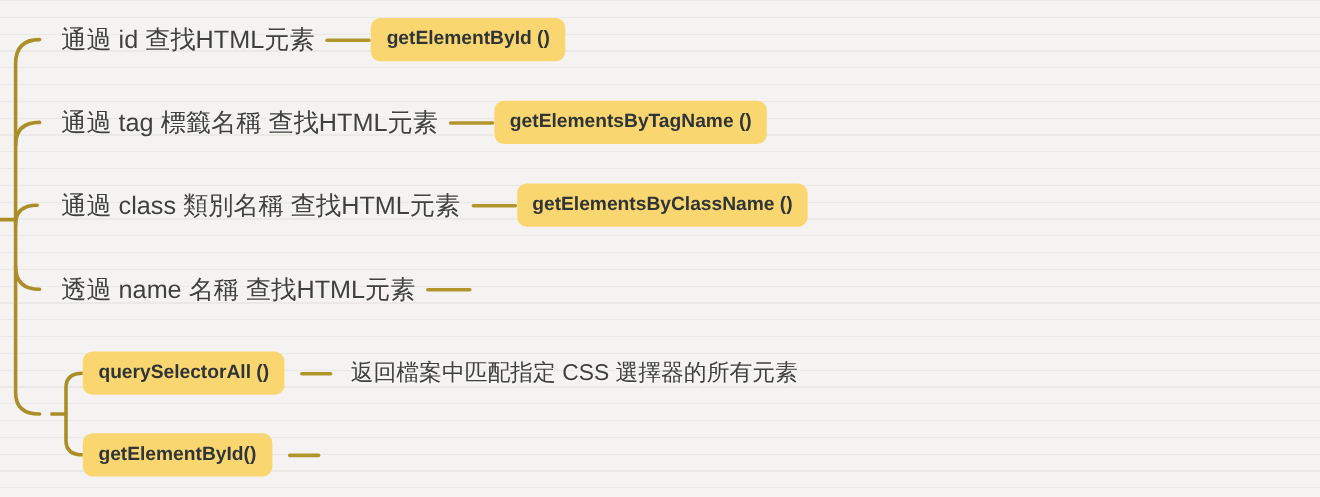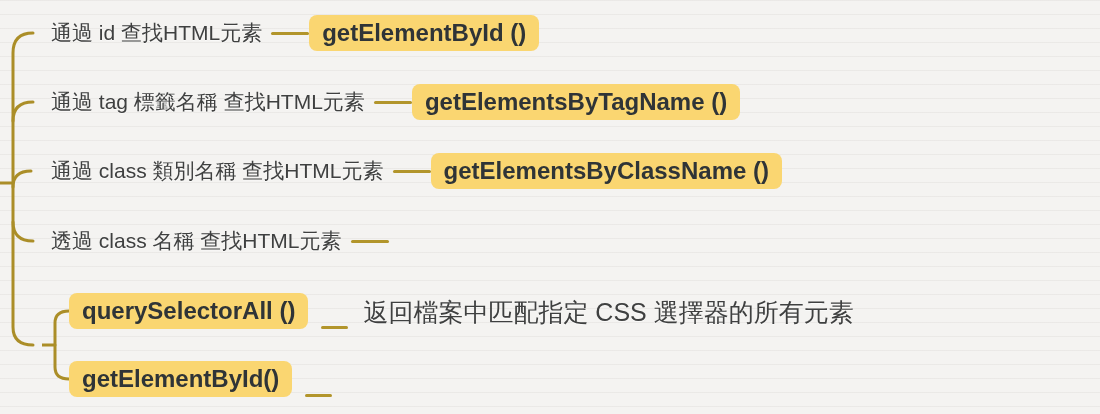--- a/index.html
+++ b/index.html
@@ -23,36 +23,36 @@
     font-size:21px; color:#3f4040; white-space:nowrap;
     text-shadow:0 1px 0 rgba(255,255,255,0.55);
     margin-left:13px;
   }
   .dash {
     width:38px; height:3px; border-radius:2px;
     background:#b2952b; margin-left:9px; flex:none;
   }
   .node {
     background:#fad671; color:#2f3437;
-    font-weight:bold; font-size:24px; line-height:24px;
+    font-weight:bold; font-size:16px; line-height:24px;
     padding:6px 13px; border-radius:8px; white-space:nowrap;
   }
   .row-css {
     position:absolute; left:38px; top:293px; z-index:1;
     display:flex; align-items:center;
   }
   .bracket { flex:none; margin-left:4px; display:block; }
   .children-col { display:flex; flex-direction:column; gap:32px; }
-  .subrow { display:flex; align-items:flex-end; height:36px; }
+  .subrow { display:flex; align-items:center; height:36px; }
   .subdash {
     width:27px; height:3px; border-radius:2px;
     background:#b2952b; margin:0 15px 0 13px; flex:none;
   }
   .desc {
-    font-size:25px; color:#3f4040; white-space:nowrap;
+    font-size:19px; color:#3f4040; white-space:nowrap;
     text-shadow:0 1px 0 rgba(255,255,255,0.55);
   }
 </style>
 </head>
 <body>
 
 <div class="canvas">
 
   <svg class="connector-layer" width="1100" height="414" viewBox="0 0 1100 414">
     <g fill="none" stroke="#ab8e28" stroke-width="3" stroke-linecap="round">
@@ -76,21 +76,21 @@
     <span class="node">getElementsByClassName ()</span>
   </div>
 
   <div class="row" style="top:83px">
     <span class="label">通過 tag 標籤名稱 查找HTML元素</span>
     <span class="dash"></span>
     <span class="node">getElementsByTagName ()</span>
   </div>
 
   <div class="row" style="top:222px">
-    <span class="label">透過 class 名稱 查找HTML元素</span>
+    <span class="label">透過 name 名稱 查找HTML元素</span>
     <span class="dash"></span>
   </div>
 
   <div class="row-css">
     <svg class="bracket" width="27" height="104" viewBox="0 0 27 104">
       <g fill="none" stroke="#ab8e28" stroke-width="3" stroke-linecap="round">
         <path d="M 0 52 L 13 52"></path>
         <path d="M 27 18 Q 13 18 13 30 L 13 74 Q 13 86 27 86"></path>
       </g>
     </svg>

